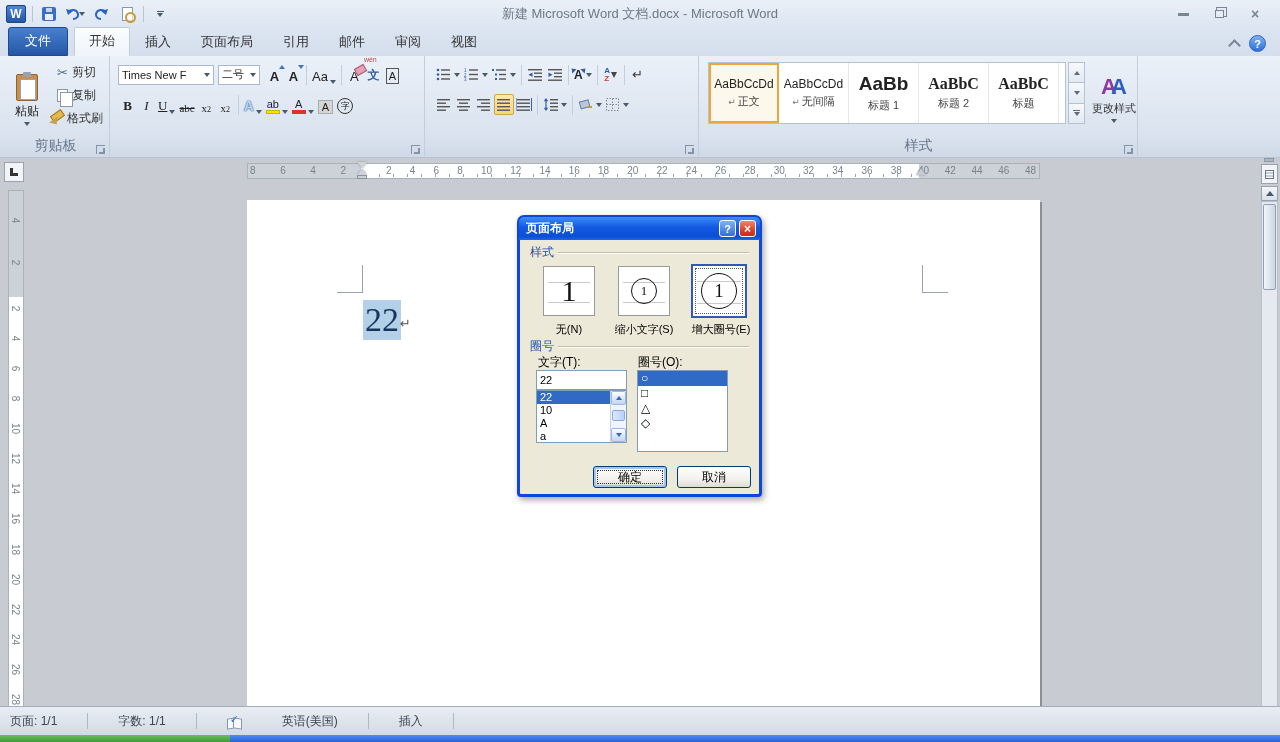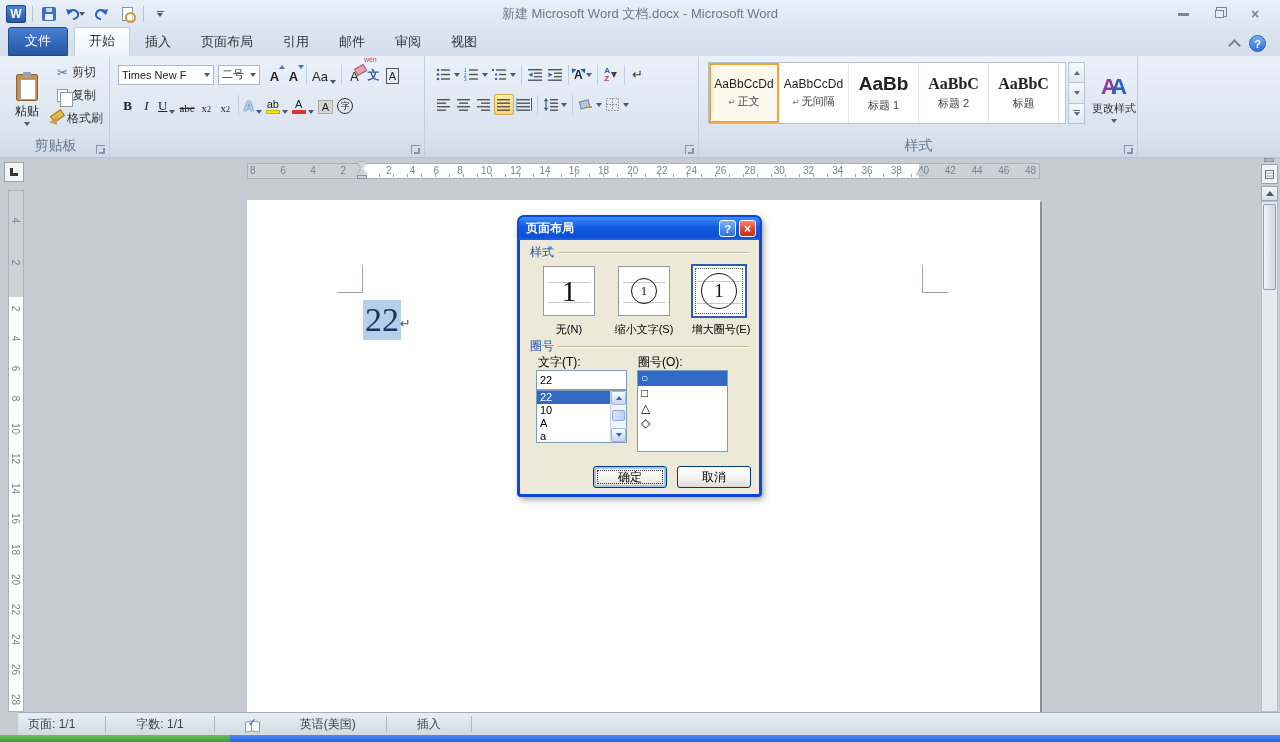--- a/index.html
+++ b/index.html
@@ -233,21 +233,21 @@
   .xp-sb .thumb { height:11px; margin:5px 1px; background:linear-gradient(90deg,#DCE9FD,#B8CFF8); border:1px solid #8CA8DC; border-radius:2px; }
   .xp-sb .spacer { flex:1; }
   .xp-tri-up { width:0;height:0;border-left:3px solid transparent;border-right:3px solid transparent;border-bottom:4px solid #3A66C0; }
   .xp-tri-dn { width:0;height:0;border-left:3px solid transparent;border-right:3px solid transparent;border-top:4px solid #3A66C0; }
   .xp-btn { position:absolute; width:74px; height:22px; border:1px solid #003C74; border-radius:3px;
     background:linear-gradient(#FFFFFF,#F2F1EC 60%,#DFDCD1); font-size:12px; color:#000;
     display:flex; align-items:center; justify-content:center; font-family:"Liberation Sans","DejaVu Sans",sans-serif; }
   .xp-btn.focus { box-shadow:inset 0 0 0 2px #A8C3F0; outline:1px dotted #333; outline-offset:-5px; }
 
   
-  .statusbar { position:absolute; left:18px; bottom:7px; right:0; height:23px;
+  .statusbar { position:absolute; left:0; bottom:7px; right:0; height:29px;
     background:linear-gradient(#E9EEF4,#D2DAE4); border-top:1px solid #9FAEC2;
     display:flex; align-items:center; font-size:12px; color:#3B4552;gap:20px; }
   .st-item { padding:0 10px; display:flex; align-items:center; gap:5px; height:100%; }
   .st-sep { width:1px; height:16px; background:#AEB9C8; }
   .book-ico { position:relative; width:15px; height:11px; }
   .book-ico::before { content:""; position:absolute; left:0; top:2px; width:7px; height:9px; background:#F6F8FA; border:1px solid #8A97A8; transform:skewY(-8deg); }
   .book-ico::after { content:""; position:absolute; right:0; top:2px; width:7px; height:9px; background:#F6F8FA; border:1px solid #8A97A8; transform:skewY(8deg); }
   .book-check { position:absolute; left:3px; top:-3px; color:#2E6FD8; font-weight:bold; font-size:11px; z-index:2; }
   .st-right { margin-left:auto; display:flex; align-items:center; height:100%; padding-right:8px; }
   .viewbtn { width:20px; height:17px; border:1px solid transparent; border-radius:2px; display:flex; align-items:center; justify-content:center; margin:0 1px; }

